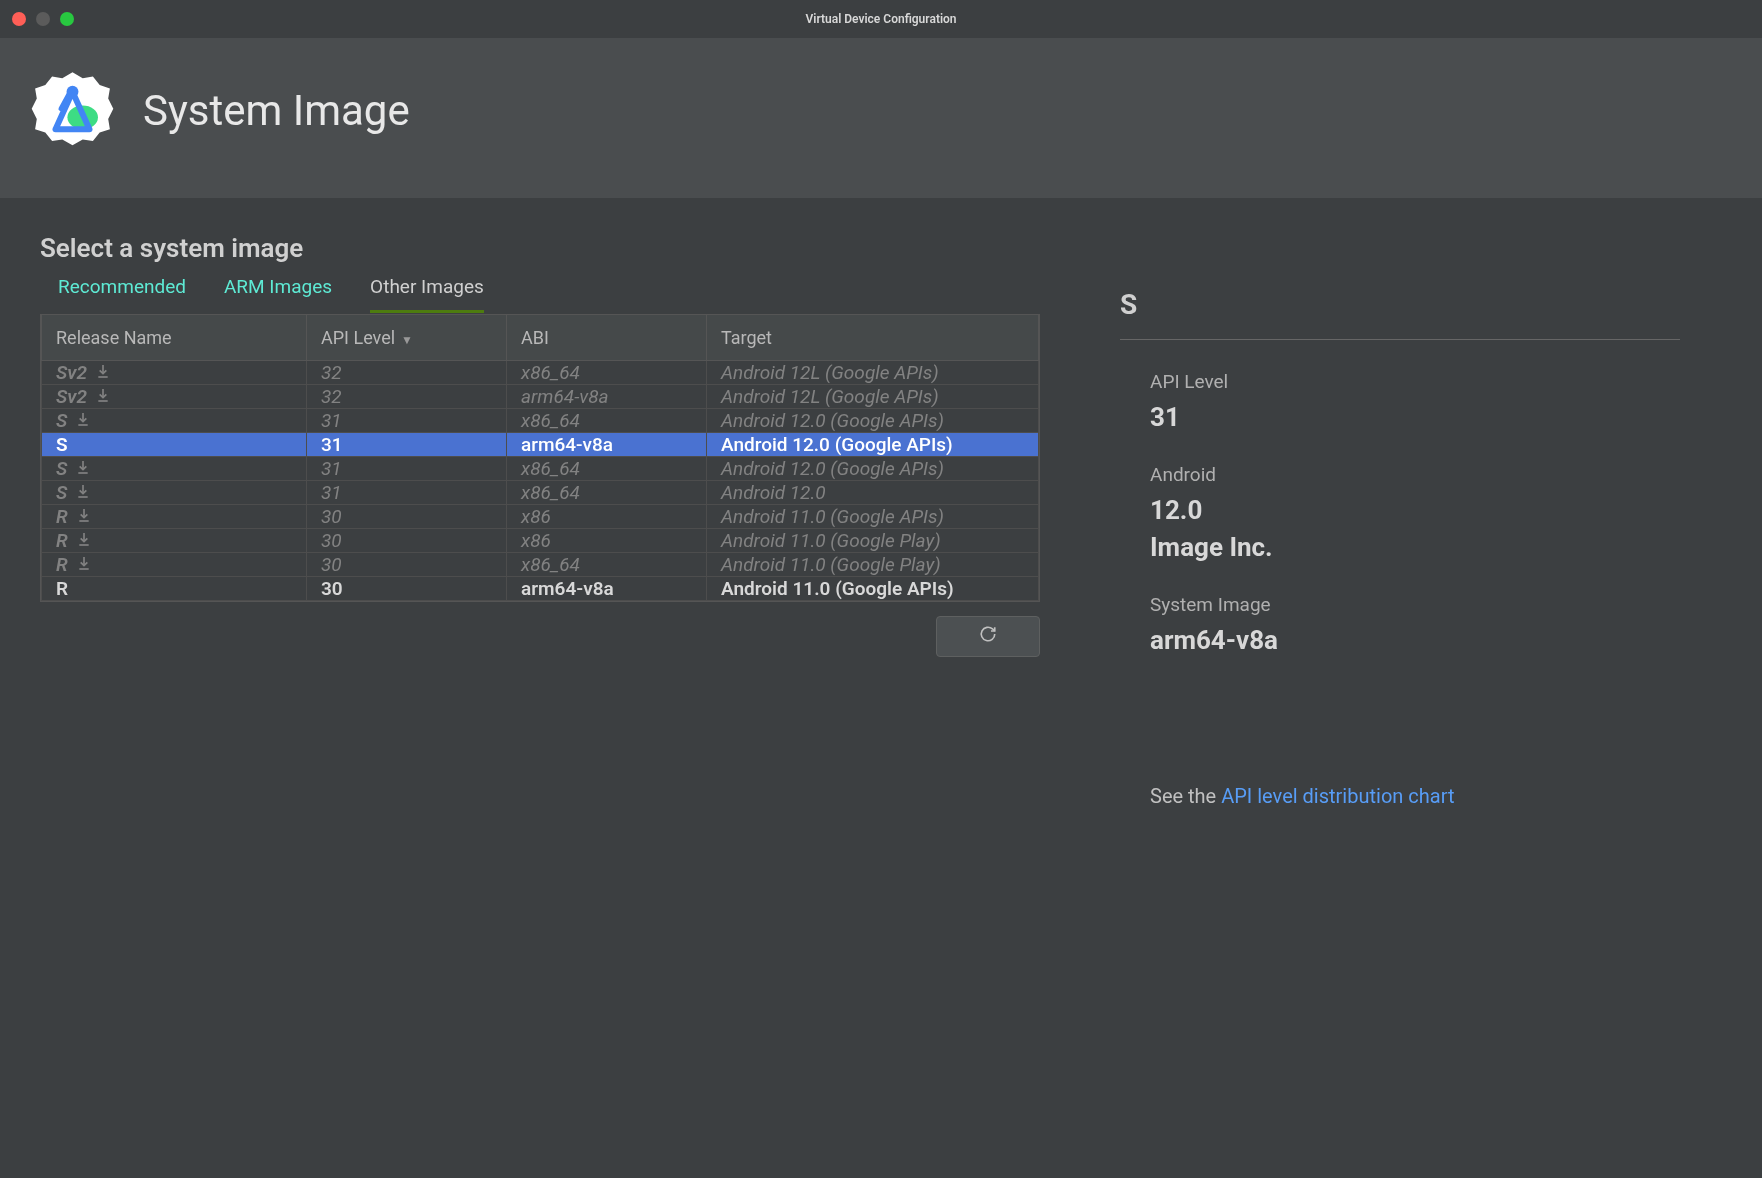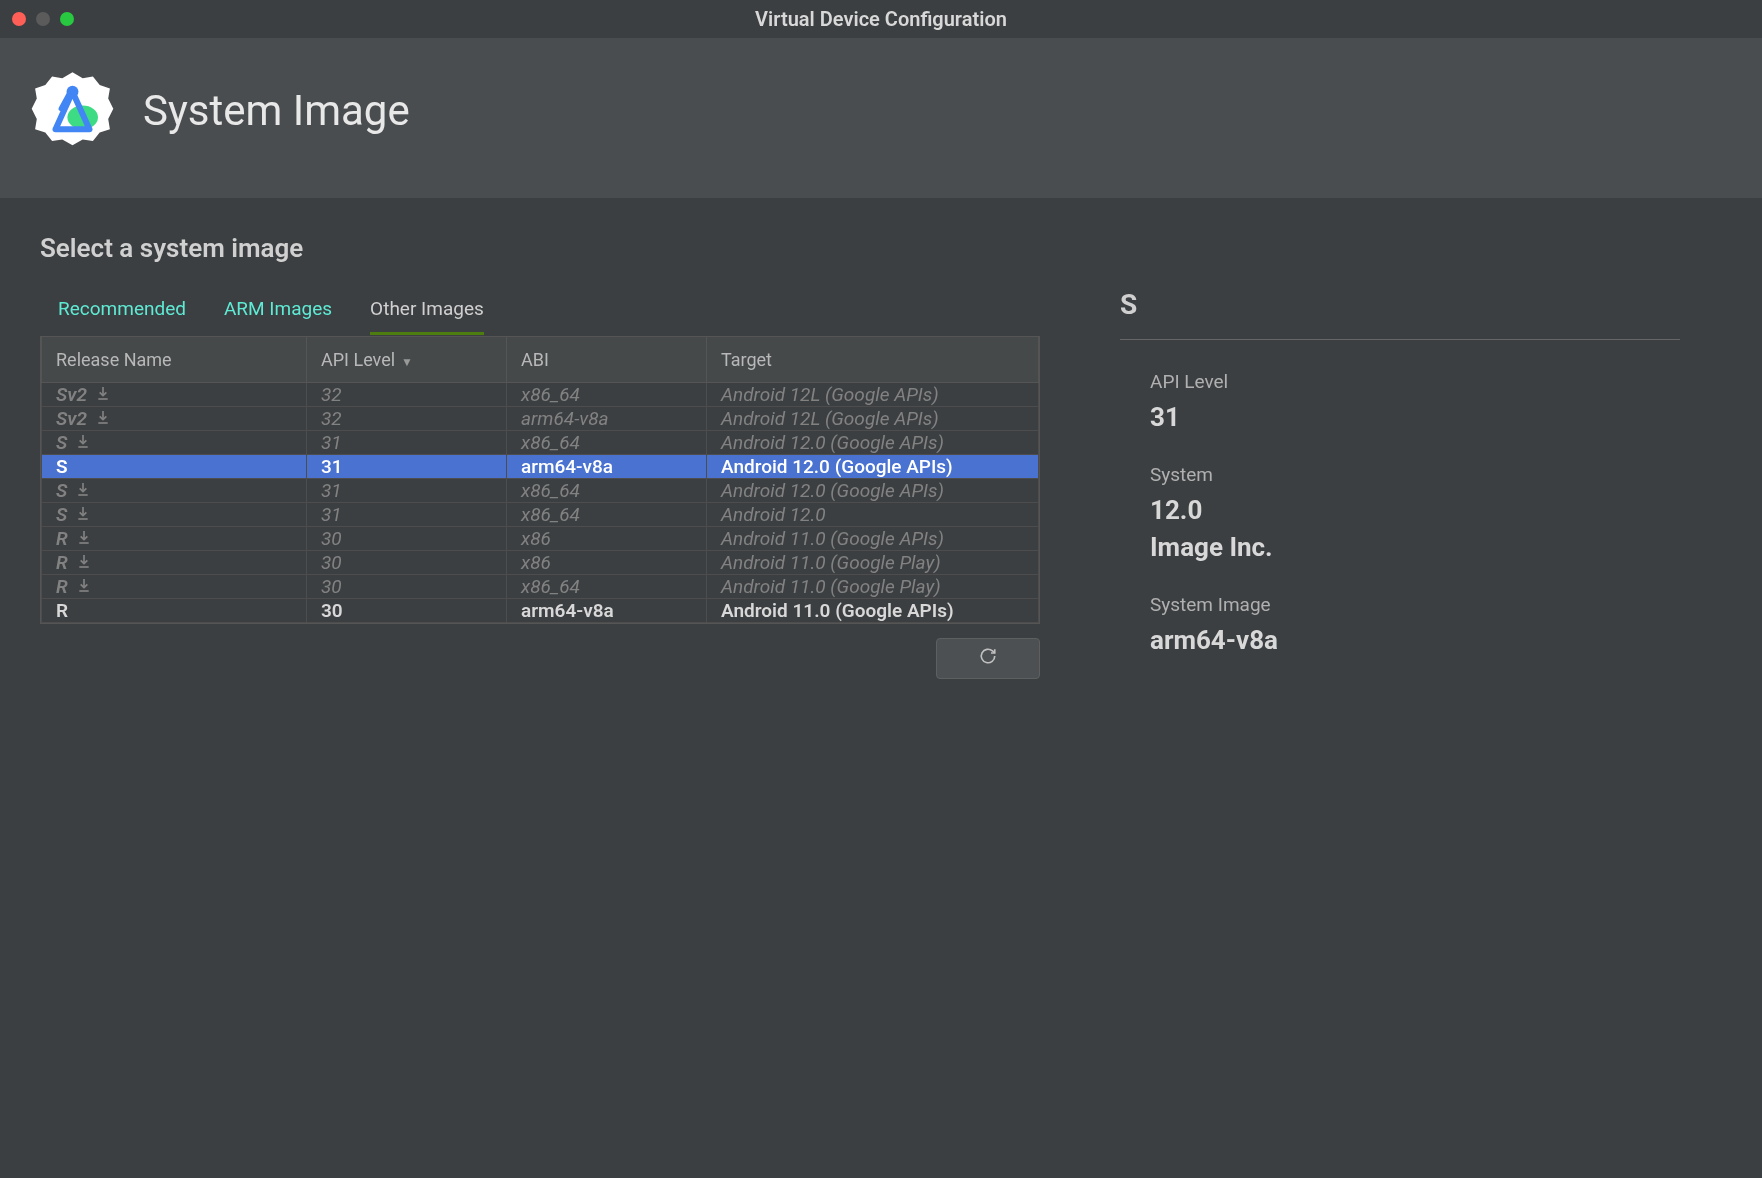--- a/index.html
+++ b/index.html
@@ -32,21 +32,21 @@
       height: 14px;
       border-radius: 50%;
     }
     .tl-red { background: #ff5f57; }
     .tl-yellow { background: #5b5b5b; }
     .tl-green { background: #28c840; }
     .window-title {
       position: absolute;
       left: 50%;
       transform: translateX(-50%);
-      font-size: 20px;
+      font-size: 12px;
       font-weight: 600;
       color: #d8d8d8;
     }
     .header {
       background: #4a4d4f;
       padding: 30px 30px 45px 30px;
       display: flex;
       align-items: center;
       gap: 28px;
     }
@@ -66,21 +66,21 @@
       gap: 60px;
     }
     .left-pane {
       flex: 1;
       max-width: 1020px;
     }
     .section-title {
       font-size: 26px;
       font-weight: 600;
       color: #d0d0d0;
-      margin-bottom: 34px;
+      margin-bottom: 12px;
     }
     .tabs {
       display: flex;
       gap: 38px;
       border-bottom: 1px solid transparent;
       margin-bottom: 0;
       padding-left: 18px;
     }
     .tab {
       font-size: 19px;
@@ -361,26 +361,29 @@
 
   <div class="right-pane">
     <div class="right-panel-header">S</div>
 
     <div class="detail-block">
       <div class="detail-label">API Level</div>
       <div class="detail-value">31</div>
     </div>
 
     <div class="detail-block">
-      <div class="detail-label">System</div>
+      <div class="detail-label">Android</div>
       <div class="detail-value">12.0</div>
       <div class="detail-value">Image Inc.</div>
     </div>
 
     <div class="detail-block">
       <div class="detail-label">System Image</div>
       <div class="detail-value">arm64-v8a</div>
     </div>
 
     <div class="questions-block">
+      <div class="questions-text">
+        <span>See the </span><span class="link">API level distribution chart</span>
+      </div>
     </div>
   </div>
 </div>
 
 </body></html>

